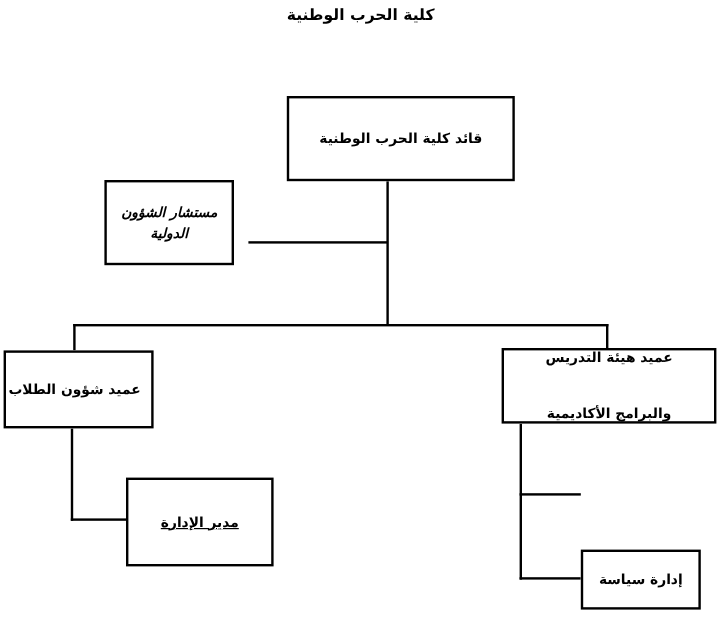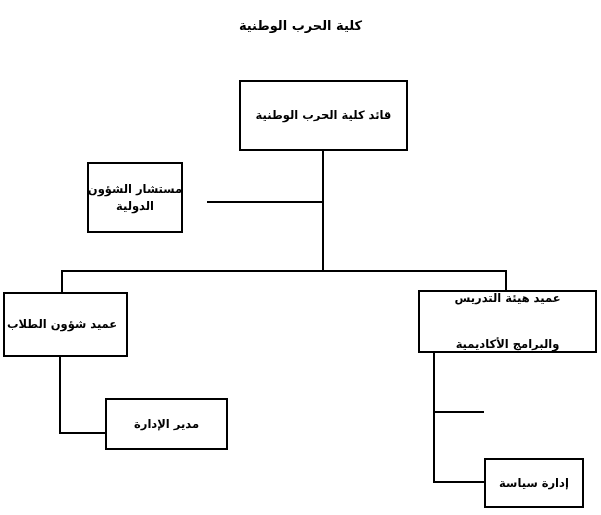--- a/index.html
+++ b/index.html
@@ -12,21 +12,21 @@
     width: 601px;
     height: 515px;
     background: #ffffff;
     font-family: "DejaVu Sans", sans-serif;
     color: #000000;
     overflow: hidden;
   }
   .chart-title {
     position: absolute;
     left: 0;
-    top: 18px;
+    top: 6px;
     width: 601px;
     text-align: center;
     font-size: 13px;
     font-weight: bold;
     direction: rtl;
   }
   .box {
     position: absolute;
     box-sizing: border-box;
     border: 2px solid #000000;
@@ -41,25 +41,25 @@
     line-height: 17px;
     direction: rtl;
     padding: 2px;
   }
   .box span { display: block; white-space: nowrap; }
   .line {
     position: absolute;
     background: #000000;
   }
   
-  #box-commander      { left: 239px; top:  80px; width: 169px; height: 71px; }
-  #box-advisor        { left:  87px; top: 162px; width: 96px; height: 71px; }
+  #box-commander      { left: 239px; top:  80px; width: 190px; height: 71px; }
+  #box-advisor        { left:  87px; top: 150px; width: 108px; height: 71px; font-style: italic; }
   #box-dean-students  { left:   3px; top: 292px; width: 125px; height: 65px; align-items: flex-end; }
   #box-dean-faculty   { left: 418px; top: 290px; width: 179px; height: 63px; gap: 29px; }
-  #box-admin-director { left: 105px; top: 398px; width: 123px; height: 52px; }
+  #box-admin-director { left: 105px; top: 398px; width: 123px; height: 74px; text-decoration: underline; }
   #box-strategy-dept  { left: 484px; top: 376px; width: 105px; height: 51px; }
   #box-security-dept  { left: 484px; top: 458px; width: 100px; height: 50px; }
   
   #ln-trunk-top        { left: 322px; top: 151px; width:   2px; height: 120px; }
   #ln-advisor          { left: 207px; top: 201px; width: 116px; height:   2px; }
   #ln-main-horizontal  { left:  61px; top: 270px; width: 446px; height:   2px; }
   #ln-left-drop        { left:  61px; top: 270px; width:   2px; height:  22px; }
   #ln-right-drop       { left: 505px; top: 270px; width:   2px; height:  20px; }
   #ln-left-down        { left:  59px; top: 357px; width:   2px; height:  77px; }
   #ln-to-admin         { left:  59px; top: 432px; width:  46px; height:   2px; }

